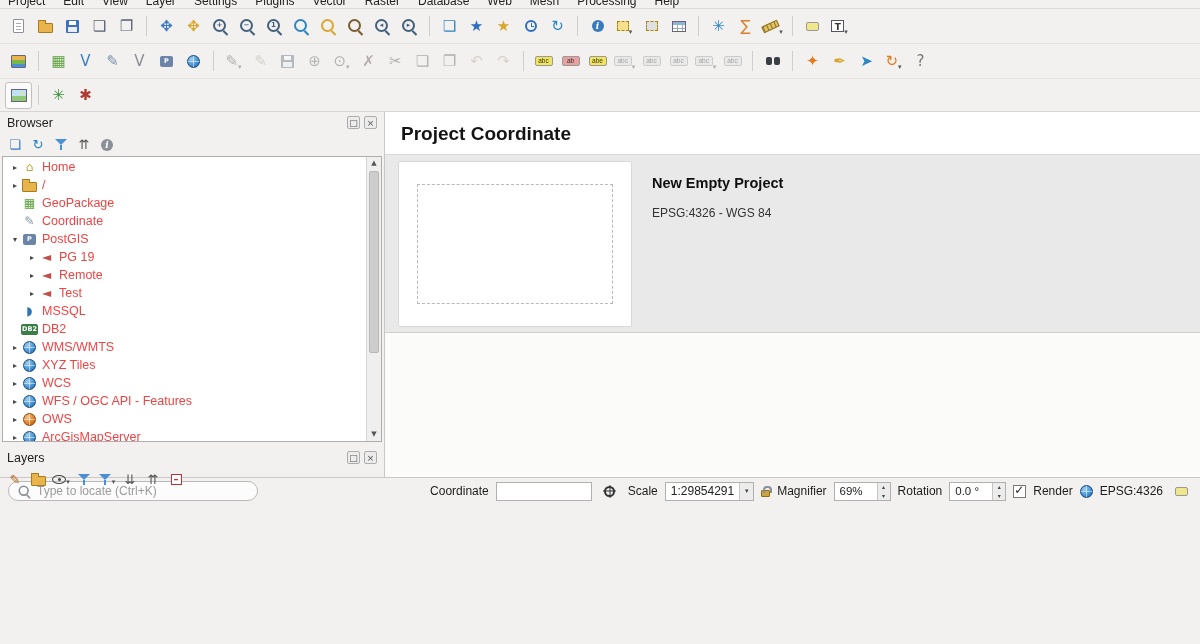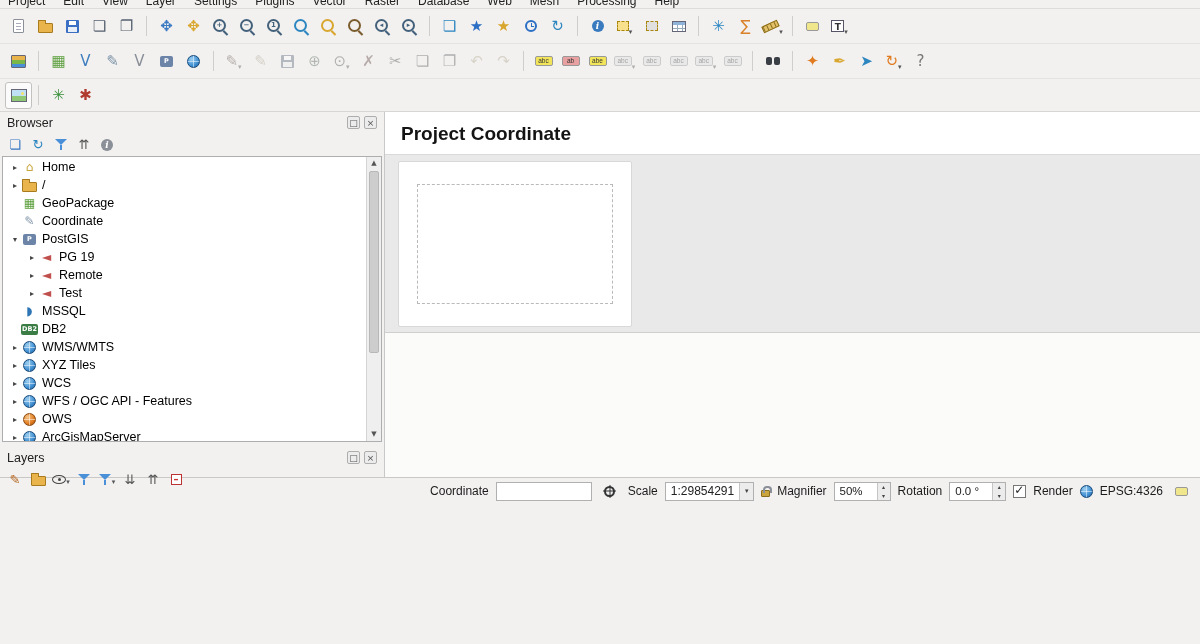--- a/index.html
+++ b/index.html
@@ -110,21 +110,21 @@
   .pt-btns{margin-left:auto;display:flex;gap:4px;font-family:"DejaVu Sans",sans-serif}
   .ptb{width:13px;height:13px;font-size:9px;line-height:12px;text-align:center;color:#555;border:1px solid #adadad;border-radius:2px;background:#ececec}
   .panel-toolbar{height:23px;display:flex;align-items:center;padding:0 4px;gap:1px;flex:none}
   .panel-toolbar .tbi{width:22px;height:21px}
 
   .tree-wrap{height:286px;margin:0 2px;border:1px solid #aeaeae;background:#fff;position:relative;overflow:hidden;flex:none}
   .tree{position:absolute;inset:1px 15px 0 0;overflow:hidden}
   .trow{display:flex;align-items:center;height:18px;font-size:12.5px;white-space:nowrap}
   .exp{width:12px;font-size:8px;color:#444;text-align:center;flex:none;font-family:"DejaVu Sans",sans-serif}
   .ticon{width:17px;display:inline-flex;justify-content:center;flex:none;margin-right:4px}
-  .tlab{color:#000000}
+  .tlab{color:#ef4444}
 
   .vscroll{position:absolute;top:0;right:0;bottom:0;width:15px;background:#efefef;border-left:1px solid #d5d5d5;font-family:"DejaVu Sans",sans-serif}
   .vs-up,.vs-dn{position:absolute;left:0;right:0;height:13px;font-size:7px;color:#555;text-align:center;line-height:13px}
   .vs-up{top:0}.vs-dn{bottom:0}
   .vs-thumb{position:absolute;left:2px;right:2px;top:14px;height:64%;background:#cdcdcd;border:1px solid #b8b8b8;border-radius:2px}
 
   .splitter{height:5px;flex:none}
   .layers-view{flex:1;margin:0 2px 1px;border:1px solid #aeaeae;background:#fff}
 
   .main{flex:1;background:#fff;border-left:1px solid #c8c8c8;display:flex;flex-direction:column;min-width:0}
@@ -577,43 +577,51 @@
     </div>
 
     <div class="main">
       <div class="main-header">
         <div class="page-title">Project Coordinate</div>
       </div>
       <div class="tpl-row">
         <div class="tpl-thumb">
           <div class="tpl-dash"></div>
         </div>
+        <div class="tpl-info">
+          <div class="tpl-name">New Empty Project</div>
+          <div class="tpl-crs">EPSG:4326 - WGS 84</div>
+        </div>
       </div>
       <div class="main-rest"></div>
     </div>
   </div>
 
   <div class="statusbar">
+    <div class="locate">
+      <i class="k k-mag" style="--c:#8a8f98"></i>
+      <input placeholder="Type to locate (Ctrl+K)" style="">
+    </div>
 
     <span class="sb-label ml-auto">Coordinate</span>
     <input class="sb-input" value="" style="">
     <span class="tbi sb-ico">
         <i class="k k-target"></i>
       </span>
 
     <span class="sb-label">Scale</span>
     <div class="combo">
       <span class="val">1:29854291</span>
       <span class="dbtn">▾</span>
     </div>
     <i class="k k-lock"></i>
 
     <span class="sb-label">Magnifier</span>
     <div class="spin">
-      <span class="val">50%</span>
+      <span class="val">69%</span>
       <span class="updown">
           <i>▴</i>
           <i>▾</i>
         </span>
     </div>
 
     <span class="sb-label">Rotation</span>
     <div class="spin">
       <span class="val">0.0 °</span>
       <span class="updown">

